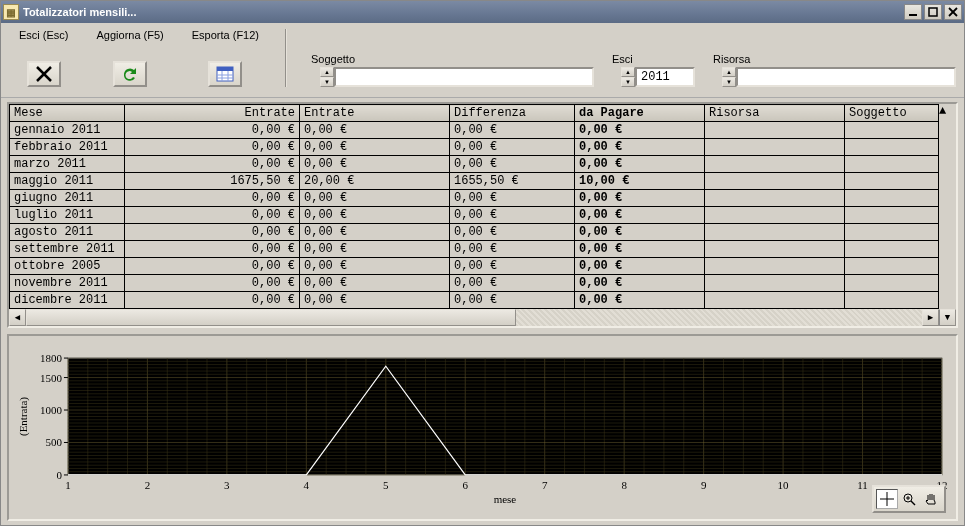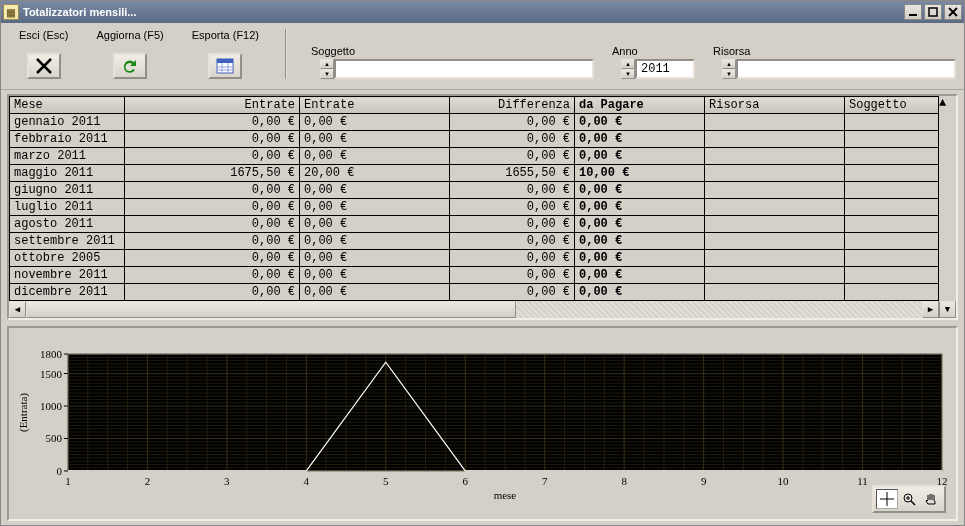--- a/index.html
+++ b/index.html
@@ -10,21 +10,21 @@
 .titlebar { height: 22px; background: linear-gradient(to bottom, #7b8aa3 0%, #6a7a95 50%, #5b6b85 100%); color: #fff; display: flex; align-items: center; padding: 0 2px; font-family: Tahoma, sans-serif; font-size: 11px; font-weight: bold; }
 .titlebar .icon { width: 16px; height: 16px; margin-right: 4px; background: #f7e8b0; border: 1px solid #9a8a50; display:flex; align-items:center; justify-content:center; font-size:10px; color:#7a6a30;}
 .titlebar .title { flex: 1; }
 .win-buttons { display: flex; gap: 2px; }
 .win-btn { width: 18px; height: 16px; background: linear-gradient(#e8e6e0,#cfcbc1); border: 1px solid #888; font-family: Arial; font-size: 9px; font-weight: bold; display:flex; align-items:center; justify-content:center; cursor:pointer; color:#333; }
 .win-btn.close { font-size: 10px; }
 .win-btn svg { width:10px; height:10px; }
 
 .toolbar-row { display:flex; align-items:stretch; padding:6px 8px 10px 8px; border-bottom:1px solid #aaa; }
 .tool-group { display:flex; gap:28px; padding:0 18px 0 10px; }
-.tool-btn { display:flex; flex-direction:column; align-items:center; gap:12px; font-family: Tahoma, sans-serif; font-size:11px; color:#000; }
+.tool-btn { display:flex; flex-direction:column; align-items:center; gap:20px; font-family: Tahoma, sans-serif; font-size:11px; color:#000; }
 .tool-btn .icon-box { width:34px; height:26px; border:2px outset #e6e2da; background:linear-gradient(#f0ede5,#d9d5cb); display:flex; align-items:center; justify-content:center; }
 .tool-btn .icon-box svg { width:20px; height:20px; }
 
 .filter-group { flex:1; display:flex; align-items:flex-end; gap:18px; padding-left:24px; border-left:2px groove #e6e2da; margin-left:8px; }
 .filter-item { display:flex; flex-direction:column; gap:2px; font-family: Tahoma, sans-serif; font-size:11px; }
 .filter-item.sog { flex:1; }
 .filter-item.ris { flex:1; }
 .spin-wrap { display:flex; align-items:stretch;padding-left:9px; }
 .spin-btns { display:flex; flex-direction:column; width:14px; }
 .spin-btns .sb { flex:1; border:1px outset #e6e2da; background:linear-gradient(#ece9e2,#d3cfc6); font-size:6px; display:flex; align-items:center; justify-content:center; cursor:pointer;}
@@ -32,21 +32,21 @@
 .filter-item.sog .spin-input { width:260px; }
 .filter-item.anno .spin-input { width:60px; }
 .filter-item.ris .spin-input { width:220px; }
 
 .content { flex:1; padding:4px 6px; display:flex; flex-direction:column; overflow:hidden; }
 
 .table-wrap { border:2px inset #f0ede5; background:#d4d0c8; display:flex; flex-direction:column; }
 .tbl { width:100%; border-collapse:collapse; table-layout:fixed; }
 .tbl th, .tbl td { border:1px solid #000; height:17px; padding:0 4px; text-align:left; font-family:"Courier New",monospace; font-size:12px; overflow:hidden; white-space:nowrap; background:#d4d0c8; }
 .tbl th { background:linear-gradient(#e0dcd3,#c9c5bb); font-weight:normal; }
-.tbl .c-mese{width:115px;} .tbl .c-ent{width:175px;text-align:right;} .tbl .c-usc{width:150px;} .tbl .c-dif{width:125px;text-align:right;} .tbl .c-pag{width:130px;font-weight:bold;} .tbl .c-ris{width:140px;} .tbl .c-sog{width:auto;}
+.tbl .c-mese{width:115px;} .tbl .c-ent{width:175px;text-align:right;} .tbl .c-usc{width:150px;} .tbl .c-dif{width:125px;} .tbl .c-pag{width:130px;font-weight:bold;} .tbl .c-ris{width:140px;} .tbl .c-sog{width:auto;}
 .vscroll-stub { width:17px; }
 .hscroll { height:17px; display:flex; }
 .hscroll .arrow { width:17px; border:1px outset #e6e2da; background:linear-gradient(#ece9e2,#d3cfc6); display:flex; align-items:center; justify-content:center; font-size:9px; cursor:pointer;}
 .hscroll .track { flex:1; background:repeating-linear-gradient(45deg,#e2ded5,#e2ded5 2px,#d6d2c8 2px,#d6d2c8 4px); position:relative;}
 .hscroll .thumb { position:absolute; left:0; top:0; height:100%; width:490px; border:1px outset #e6e2da; background:linear-gradient(#ece9e2,#d3cfc6);}
 
 .chart-wrap { flex:1; border:2px inset #f0ede5; margin-top:6px; background:#d4d0c8; padding:4px; position:relative;}
 .chart { width:100%; height:100%; }
 .chart-tools { position:absolute; right:10px; bottom:6px; border:2px outset #e6e2da; background:linear-gradient(#f0ede5,#d9d5cb); display:flex; padding:2px; }
 .chart-tools .ct { width:22px; height:20px; display:flex;align-items:center;justify-content:center; cursor:pointer;}
@@ -120,21 +120,21 @@
         <span>Soggetto</span>
         <div class="spin-wrap">
           <div class="spin-btns">
               <div class="sb">▲</div>
               <div class="sb">▼</div>
             </div>
           <input class="spin-input" value="" style="">
         </div>
       </div>
       <div class="filter-item anno">
-        <span>Anno</span>
+        <span>Esci</span>
         <div class="spin-wrap">
           <div class="spin-btns">
               <div class="sb">▲</div>
               <div class="sb">▼</div>
             </div>
           <input class="spin-input" value="2011" style="">
         </div>
       </div>
       <div class="filter-item ris">
         <span>Risorsa</span>

